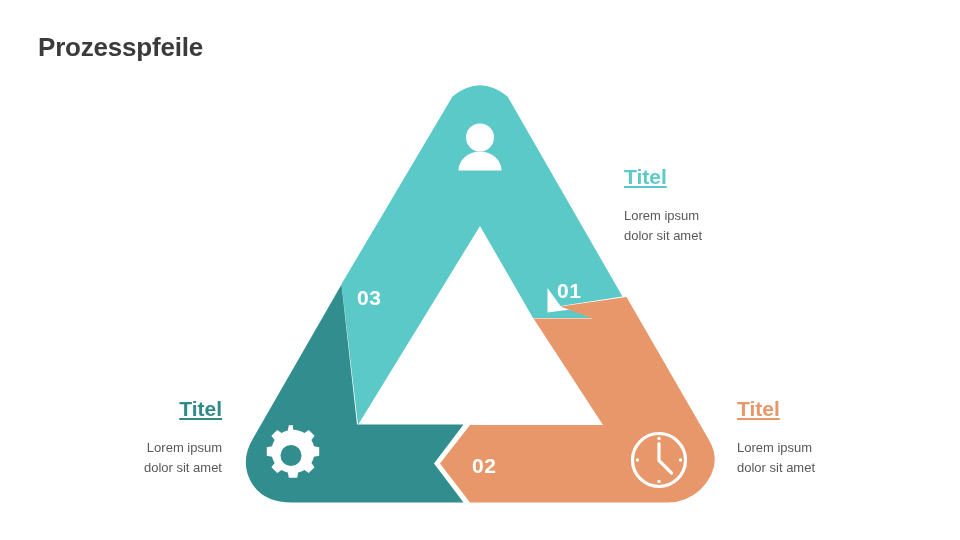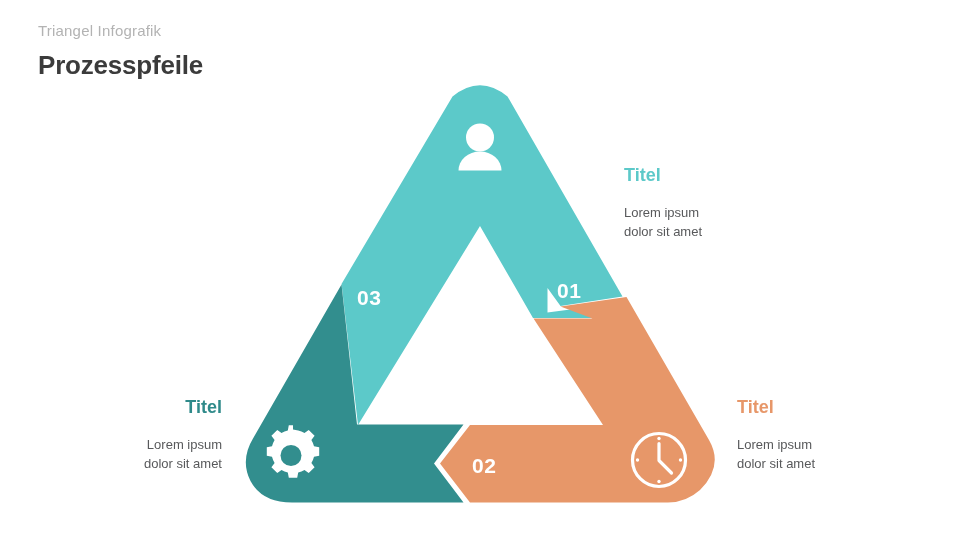--- a/index.html
+++ b/index.html
@@ -52,43 +52,43 @@
     font-weight: bold;
     fill: #ffffff;
     letter-spacing: 0.5px;
   }
 
   
   .callout {
     position: absolute;
   }
   .callout .c-title {
-    font-size: 18px;
+    font-size: 21px;
     font-weight: bold;
     line-height: 1.25;
     margin-bottom: 4px;
     white-space: nowrap;
+    text-decoration: underline;
   }
   .callout .c-body {
     font-size: 13px;
     color: #58595b;
     line-height: 1.5;
     white-space: pre-line;
     margin-top: 16px;
   }
 
   #callout-01 { left: 624px; top: 164px; text-align: left; }
   #callout-02 { left: 737px; top: 396px; text-align: left; }
   #callout-03 { left: 24px;  top: 396px; width: 198px; text-align: right; }
 </style>
 </head>
 <body style="background: rgb(255, 255, 255);">
 
 <div id="header">
-  <div id="kicker" style="color: rgb(179, 179, 179);">Triangel Infografik</div>
   <div id="maintitle" style="color: rgb(59, 59, 59);">Prozesspfeile</div>
 </div>
 
 <svg id="diagram" width="960" height="540" viewBox="0 0 960 540">
 
   <g>
     <path fill="#5cc9c9" d="M 452.5 96.5
              Q 480 74 507.5 96.5
              L 622.5 296.5
              L 560.5 306.0

